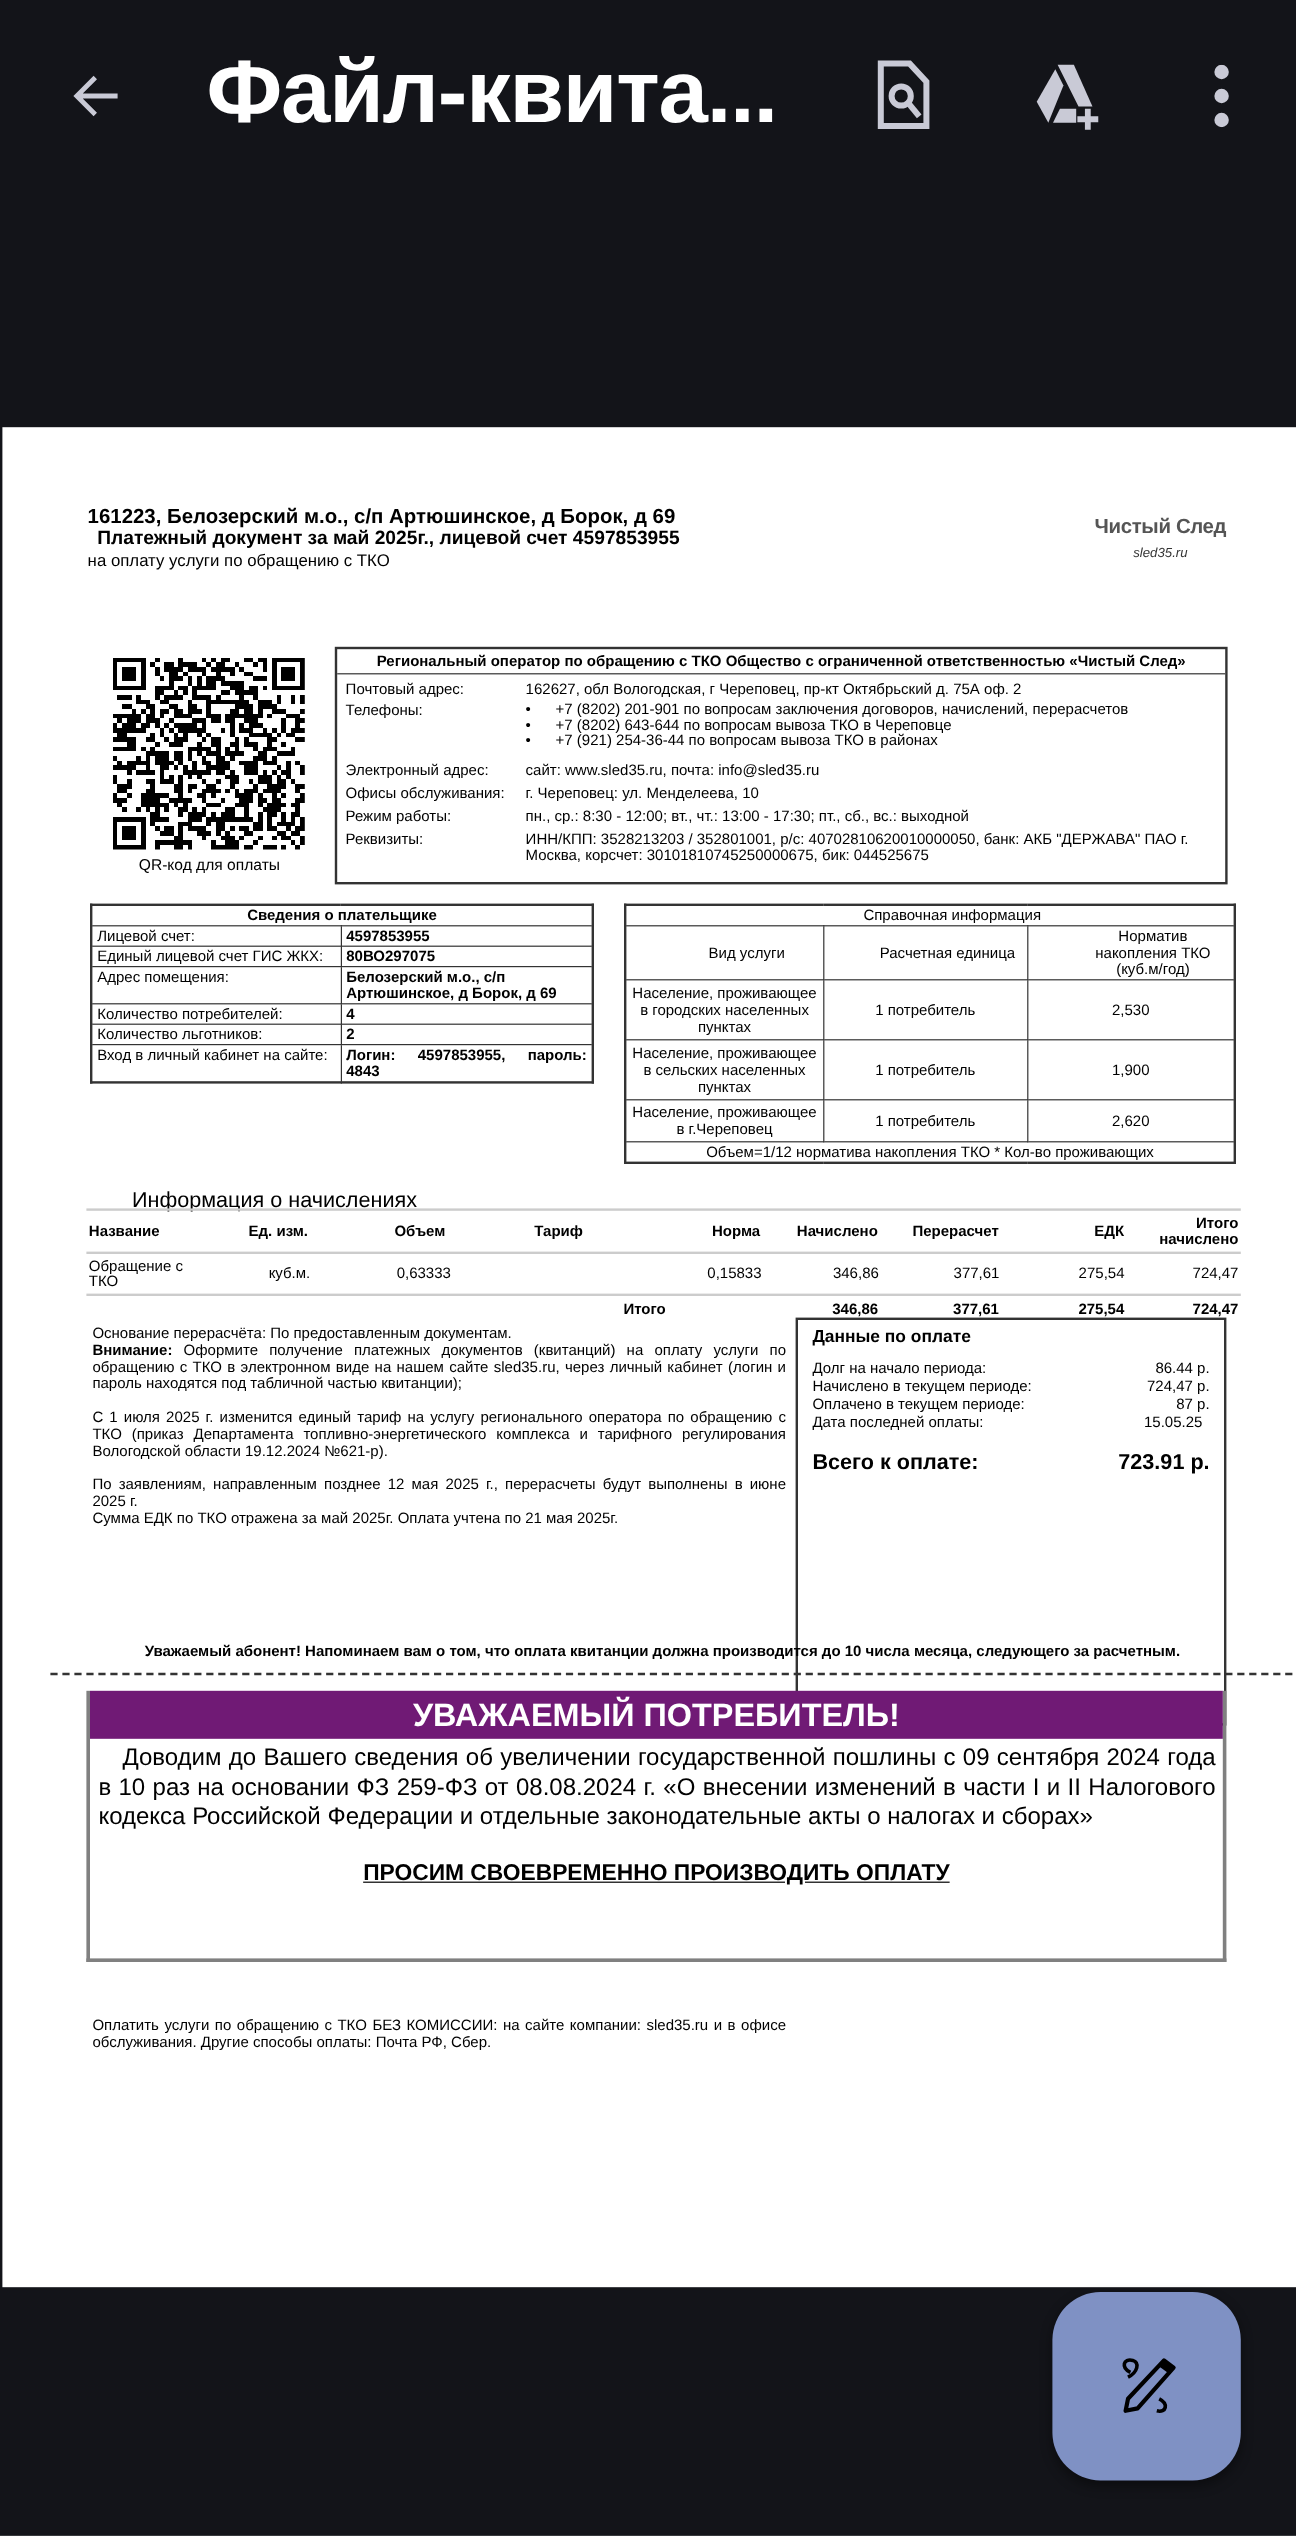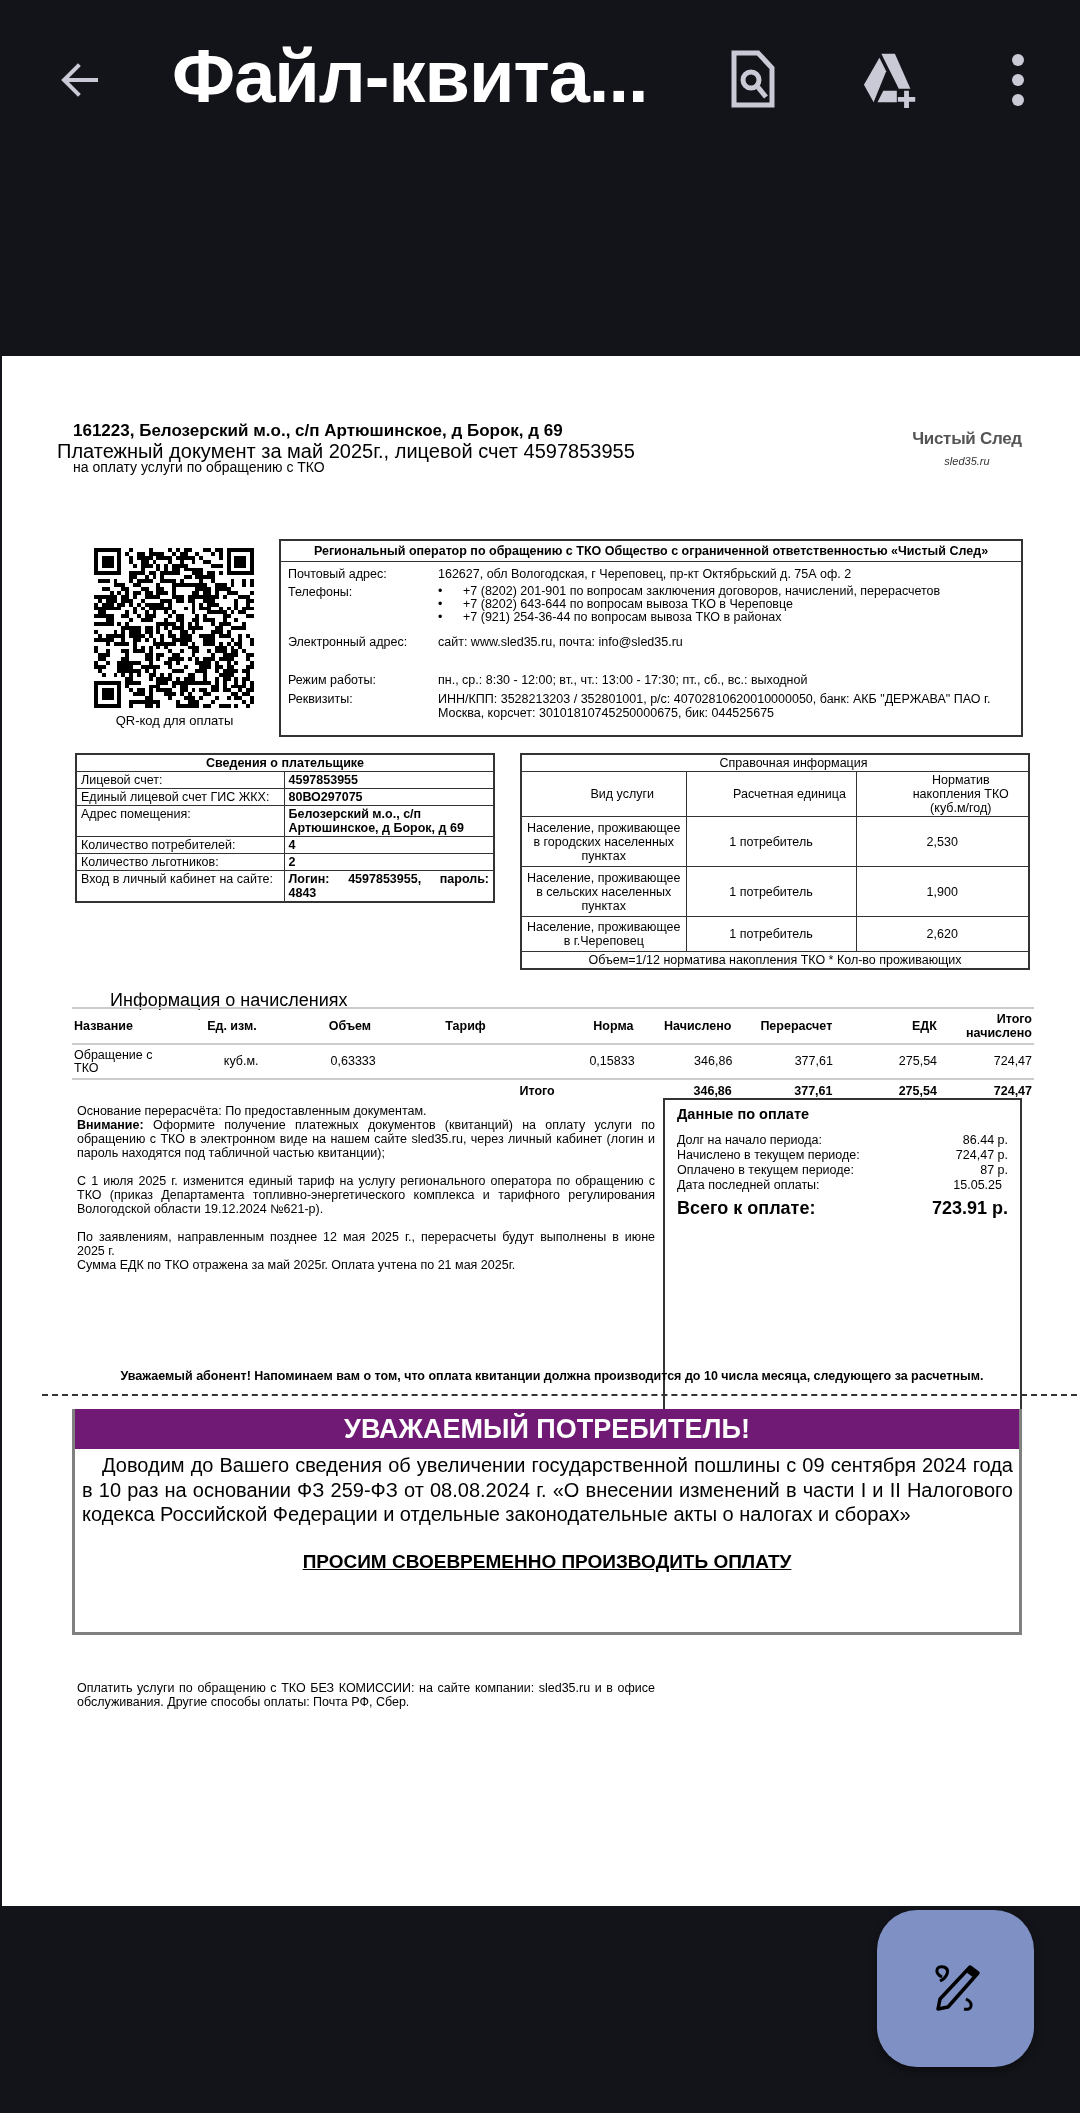--- a/index.html
+++ b/index.html
@@ -13,21 +13,21 @@
   .appbar .ic { position: absolute; top: 50px; width: 60px; height: 60px; display:flex; align-items:center; justify-content:center; }
   .ic-find { left: 722px; }
   .ic-drive { left: 862px; }
   .ic-more { left: 988px; }
 
   
   .page { position: absolute; left: 2px; top: 356px; width: 1078px; height: 1550px; background: #fff; }
   .doc { position: absolute; left: 0; top: 0; width: 1078px; height: 1550px; font-family: "Liberation Sans", sans-serif; }
 
   .hdr1 { position: absolute; left: 71px; top: 65px; font-size: 17px; font-weight: 700; }
-  .hdr2 { position: absolute; left: 55px; top: 84px; font-size: 20px; font-weight: 400; }
+  .hdr2 { position: absolute; left: 79px; top: 84px; font-size: 16px; font-weight: 700; }
   .hdr3 { position: absolute; left: 71px; top: 103px; font-size: 14px; }
 
   .logo { position: absolute; left: 905px; top: 73px; width: 120px; text-align: center; }
   .logo .brand { font-size: 17px; font-weight: 700; color: #555; letter-spacing: -0.3px; }
   .logo .site { font-size: 11px; font-style: italic; color: #333; margin-top: 6px; }
 
   .qr { position: absolute; left: 92px; top: 192px; width: 160px; height: 160px; }
   .qr-label { position: absolute; left: 80px; top: 357px; width: 185px; text-align: center; font-size: 13px; }
 
   .op { position: absolute; left: 277px; top: 183px; width: 744px; height: 198px; border: 2px solid #333; font-size: 12.5px; }
@@ -70,21 +70,21 @@
   .charges .tot { font-weight: 700; height: 22px; }
 
   .notes { position: absolute; left: 75px; top: 748px; width: 578px; font-size: 12.5px; line-height: 14px; text-align: justify; }
   .notes p { margin-bottom: 14px; }
   .notes p.tight { margin-bottom: 0; }
   .notes .pay-methods { position: absolute; top: 577px; }
 
   .paybox { position: absolute; left: 661px; top: 742px; width: 359px; height: 340px; border: 2px solid #333; padding: 6px 12px; font-size: 12.5px; }
   .paybox .pt { font-weight: 700; font-size: 14.5px; margin-bottom: 11px; }
   .paybox .pr { display: flex; justify-content: space-between; line-height: 15px; }
-  .paybox .total { font-weight: 700; font-size: 18px; line-height: 22px; margin-top: 4px; }
+  .paybox .total { font-weight: 700; font-size: 18px; line-height: 22px; margin-top: 14px; }
 
   .reminder { position: absolute; left: 60px; top: 1013px; width: 980px; text-align: center; font-size: 12.5px; font-weight: 700; }
   .dashed { position: absolute; left: 40px; top: 1038px; width: 1035px; border-top: 2px dashed #333; }
 
   .notice { position: absolute; left: 70px; top: 1053px; width: 950px; height: 226px; border: 3px solid #808080; border-top: none; }
   .notice .nh { height: 40px; background: #701a75; color: #fff; font-size: 27px; font-weight: 700; text-align: center; line-height: 40px; }
   .notice .nb { padding: 4px 6px 0 7px; font-size: 20px; line-height: 24.5px; text-align: justify; text-indent: 20px; }
   .notice .nc { text-align: center; font-size: 19px; font-weight: 700; text-decoration: underline; margin-top: 24px; }
 
   
@@ -903,20 +903,24 @@
         <ul class="v">
           <li>+7 (8202) 201-901 по вопросам заключения договоров, начислений, перерасчетов</li>
           <li>+7 (8202) 643-644 по вопросам вывоза ТКО в Череповце</li>
           <li>+7 (921) 254-36-44 по вопросам вывоза ТКО в районах</li>
         </ul>
       </div>
       <div class="row" style="top:94px">
         <div class="k">Электронный адрес:</div>
         <div class="v">сайт: www.sled35.ru, почта: info@sled35.ru</div>
       </div>
+      <div class="row" style="top:113px">
+        <div class="k">Офисы обслуживания:</div>
+        <div class="v">г. Череповец: ул. Менделеева, 10</div>
+      </div>
       <div class="row" style="top:132px">
         <div class="k">Режим работы:</div>
         <div class="v">пн., ср.: 8:30 - 12:00; вт., чт.: 13:00 - 17:30; пт., сб., вс.: выходной</div>
       </div>
       <div class="row" style="top:151px; line-height:14px">
         <div class="k">Реквизиты:</div>
         <div class="v">ИНН/КПП: 3528213203 / 352801001, р/с: 40702810620010000050, банк: АКБ "ДЕРЖАВА" ПАО г. Москва, корсчет: 30101810745250000675, бик: 044525675</div>
       </div>
     </div>
 

